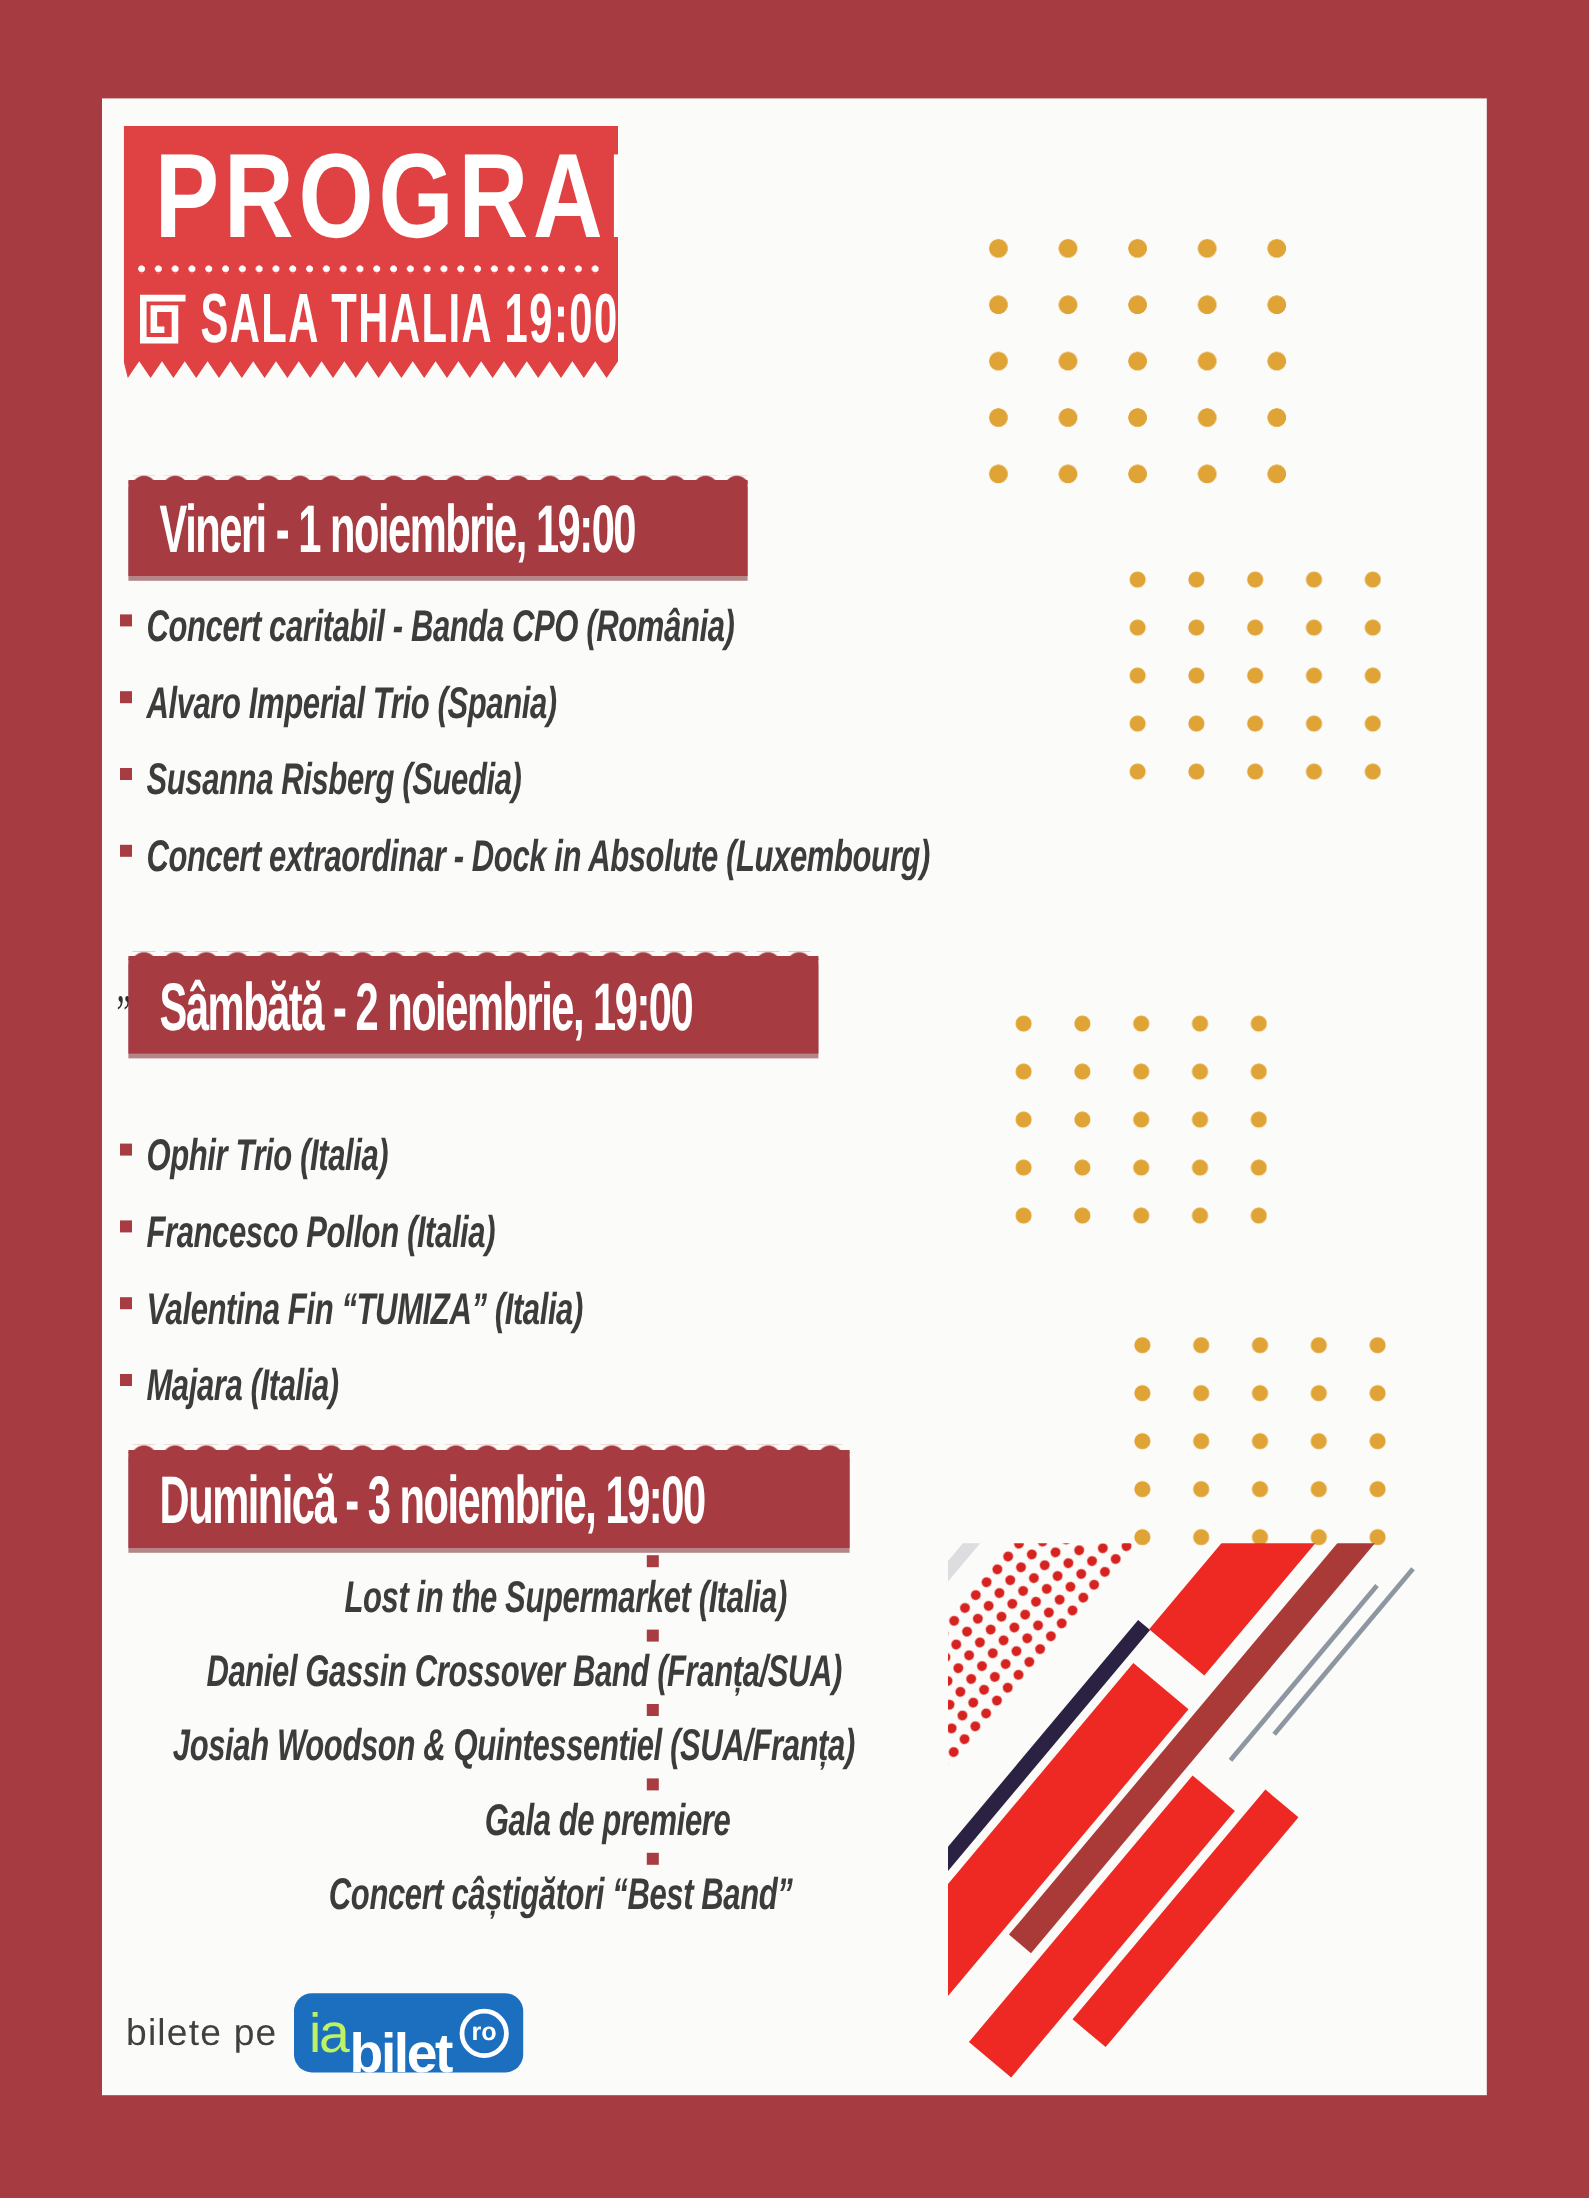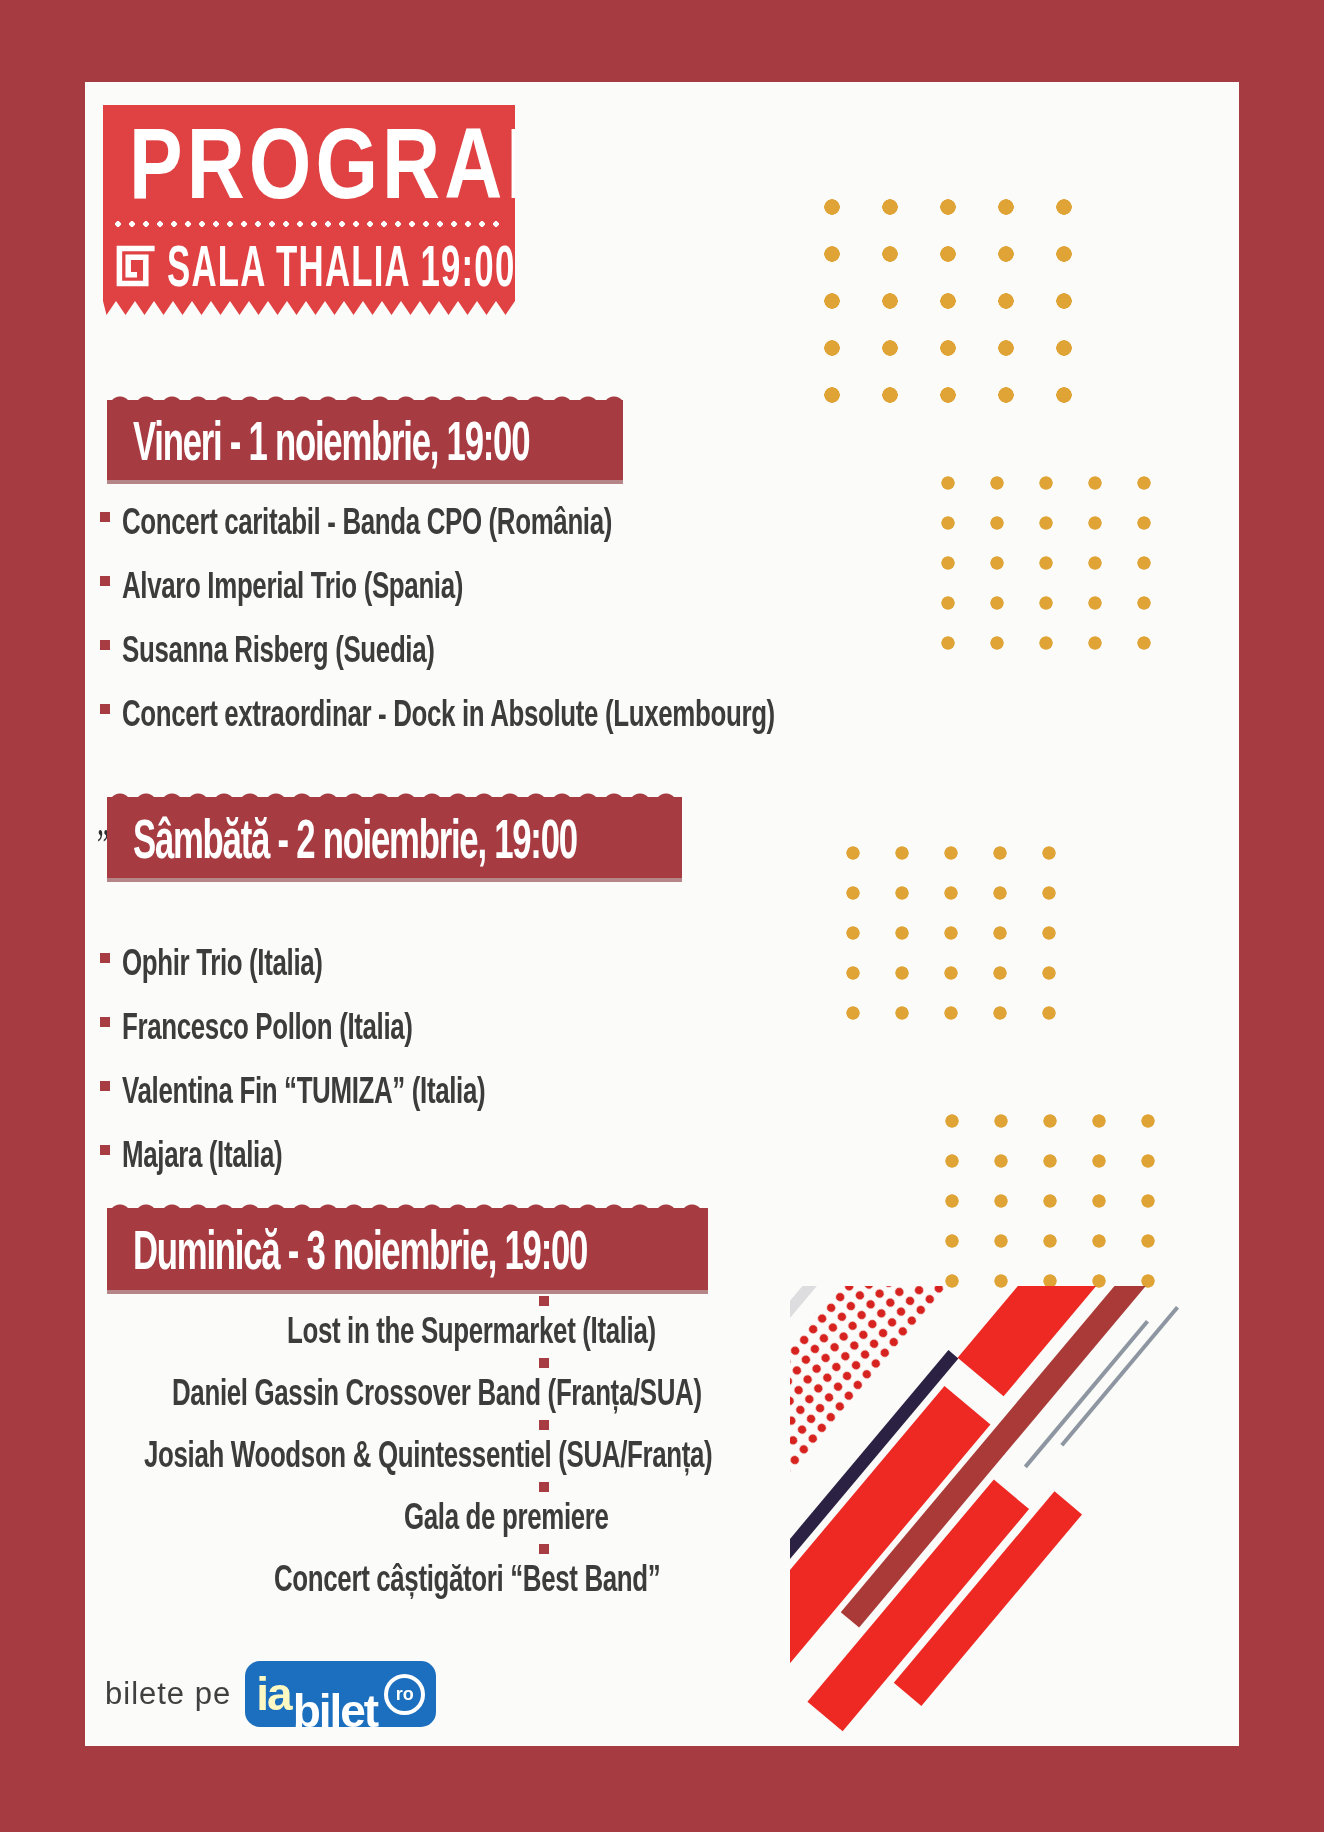--- a/index.html
+++ b/index.html
@@ -72,21 +72,21 @@
     position:absolute;left:26px;top:50%;transform:translateY(-50%) scale(.62,1);
     transform-origin:0 50%;
     font-size:56px;font-weight:700;letter-spacing:-2px;white-space:nowrap;line-height:1;
   }
   .b1{top:320px;width:493px;}
   .b2{top:717px;width:552px;height:79px;}
   .b3{top:1128px;width:578px;height:80px;}
 
   
   .event-list{position:absolute;left:15px;list-style:none;margin:0;padding:0;width:900px;}
-  .event-list li{display:flex;align-items:center;height:64px;}
+  .event-list li{display:flex;align-items:center;height:64px;font-style:italic;}
   .l3 li{height:62px;flex-direction:column;}
   .bullet{
     flex:0 0 auto;width:10px;height:10px;background:#A73C42;
     margin-right:12px;transform:translateY(-5px);
   }
   .event-label{
     font-size:37px;font-weight:700;color:#3C3C3C;letter-spacing:-.5px;
     transform:scaleX(.7);transform-origin:0 50%;white-space:nowrap;line-height:1.1;
   }
   .l1{top:408px;}
@@ -101,26 +101,26 @@
 
   
   .footer-row{position:absolute;left:20px;top:1572px;height:80px;display:flex;align-items:center;}
   .tickets-prefix{
     font-size:31px;color:#404040;letter-spacing:1px;margin-right:14px;
   }
   .iabilet-box{
     width:191px;height:66px;background:#1C6FBE;border-radius:15px;
     display:flex;align-items:center;justify-content:center;gap:2px;
   }
-  .logo-ia{color:#fef9c3;font-size:46px;font-weight:700;letter-spacing:-2px;}
+  .logo-ia{color:#bef264;font-size:46px;font-weight:400;letter-spacing:-2px;}
   .logo-bilet{color:#fff;font-size:46px;font-weight:700;letter-spacing:-2px;margin-top:33px;}
   .logo-ro{
     width:33px;height:33px;border:4px solid #fff;border-radius:50%;
     display:flex;align-items:center;justify-content:center;margin-left:5px;
-    color:#fff;font-size:18px;font-weight:700;
+    color:#fff;font-size:21px;font-weight:700;
   }
 
   
   .decor{position:absolute;left:705px;top:1204px;width:449px;height:460px;}
 </style>
 </head>
 <body>
 
 <div class="page">
 

